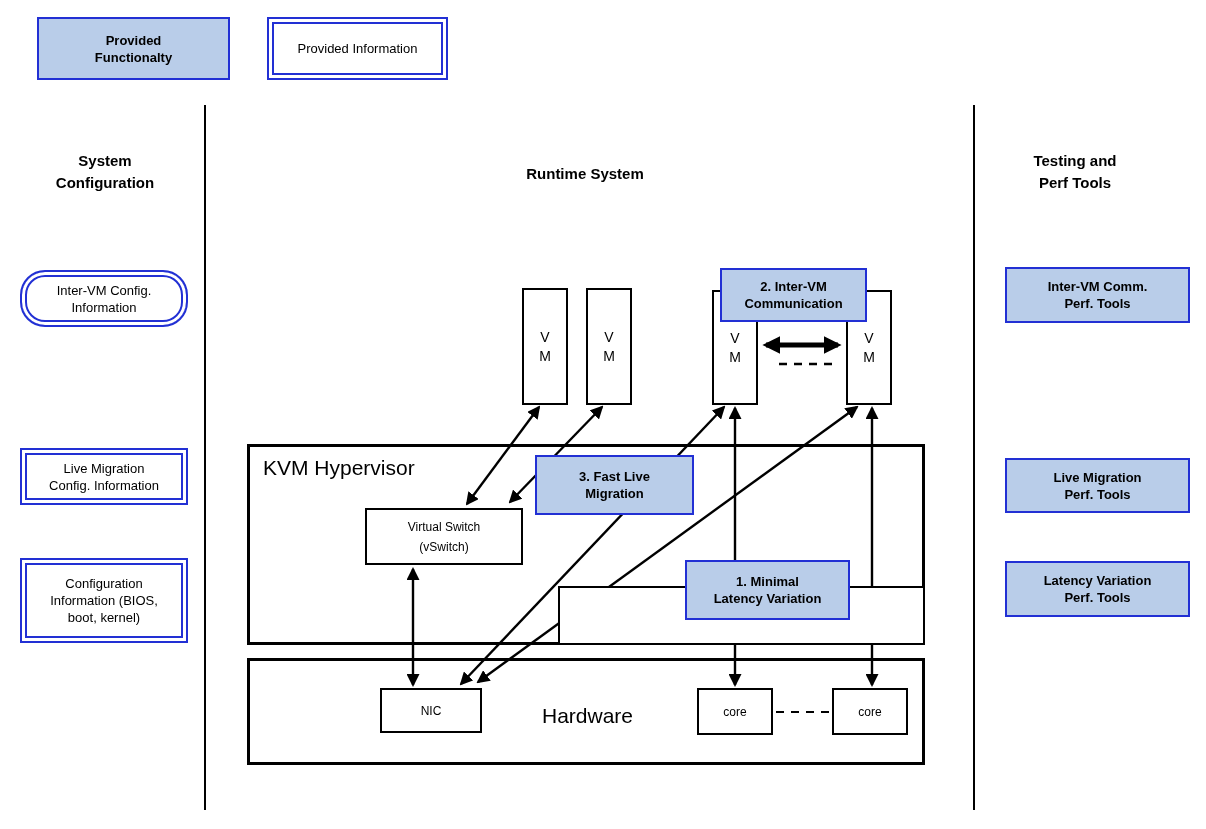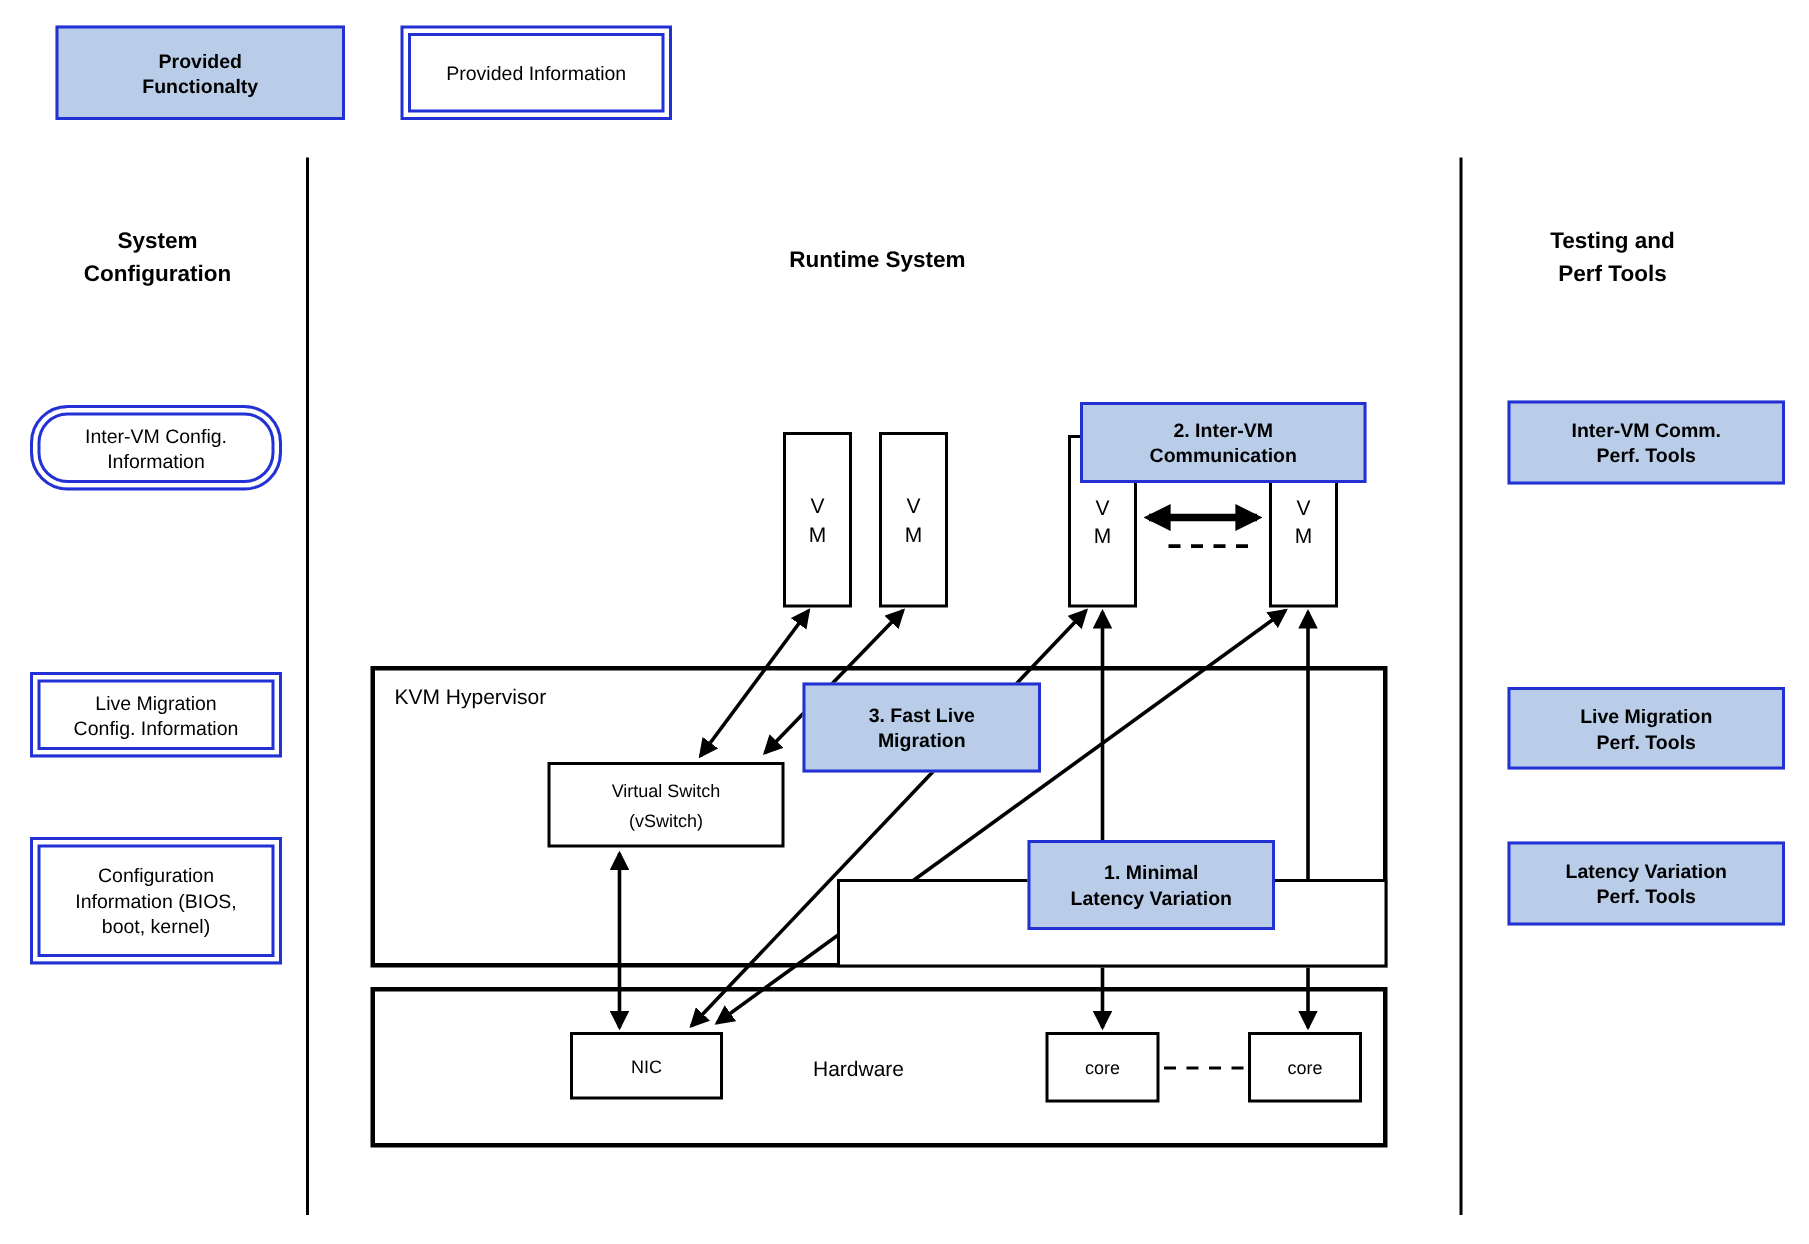--- a/index.html
+++ b/index.html
@@ -25,21 +25,21 @@
   
   .plain{
     background:#ffffff;border:2px solid #000;z-index:2;
     display:flex;flex-direction:column;align-items:center;justify-content:center;
     font-size:12px;line-height:20px;text-align:center;
   }
   .outer{border:3px solid #000;background:transparent;z-index:0;}
   .hdr{font-weight:bold;font-size:15px;line-height:22px;text-align:center;z-index:1;}
   .divider{width:2px;background:#000;z-index:0;}
   #arrows{position:absolute;left:0;top:0;z-index:1;}
-  .floatlabel{font-size:14px;z-index:2;}
+  .floatlabel{font-size:21px;z-index:2;}
   .vm-letters{font-size:14px;line-height:19px;}
 </style>
 </head>
 <body>
 
 <div id="canvas">
 
   <svg id="arrows" width="1206" height="829" viewBox="0 0 1206 829">
     <defs>
       <marker id="ah-end" viewBox="0 0 10 10" refX="8.5" refY="5" markerWidth="13" markerHeight="13" orient="auto" markerUnits="userSpaceOnUse">
@@ -134,21 +134,21 @@
   <div class="abs plain" style="left:380px;top:688px;width:102px;height:45px;">
     <span>NIC</span>
   </div>
   <div class="abs plain" style="left:697px;top:688px;width:76px;height:47px;">
     <span>core</span>
   </div>
   <div class="abs plain" style="left:832px;top:688px;width:76px;height:47px;">
     <span>core</span>
   </div>
 
-  <div class="abs callout" style="left:720px;top:268px;width:191px;height:54px;">
+  <div class="abs callout" style="left:720px;top:268px;width:147px;height:54px;">
     <span>2. Inter-VM</span>
     <span>Communication</span>
   </div>
   <div class="abs callout" style="left:535px;top:455px;width:159px;height:60px;">
     <span>3. Fast Live</span>
     <span>Migration</span>
   </div>
   <div class="abs callout" style="left:652px;top:560px;width:165px;height:60px;margin-left:33px;">
     <span>1. Minimal</span>
     <span>Latency Variation</span>

